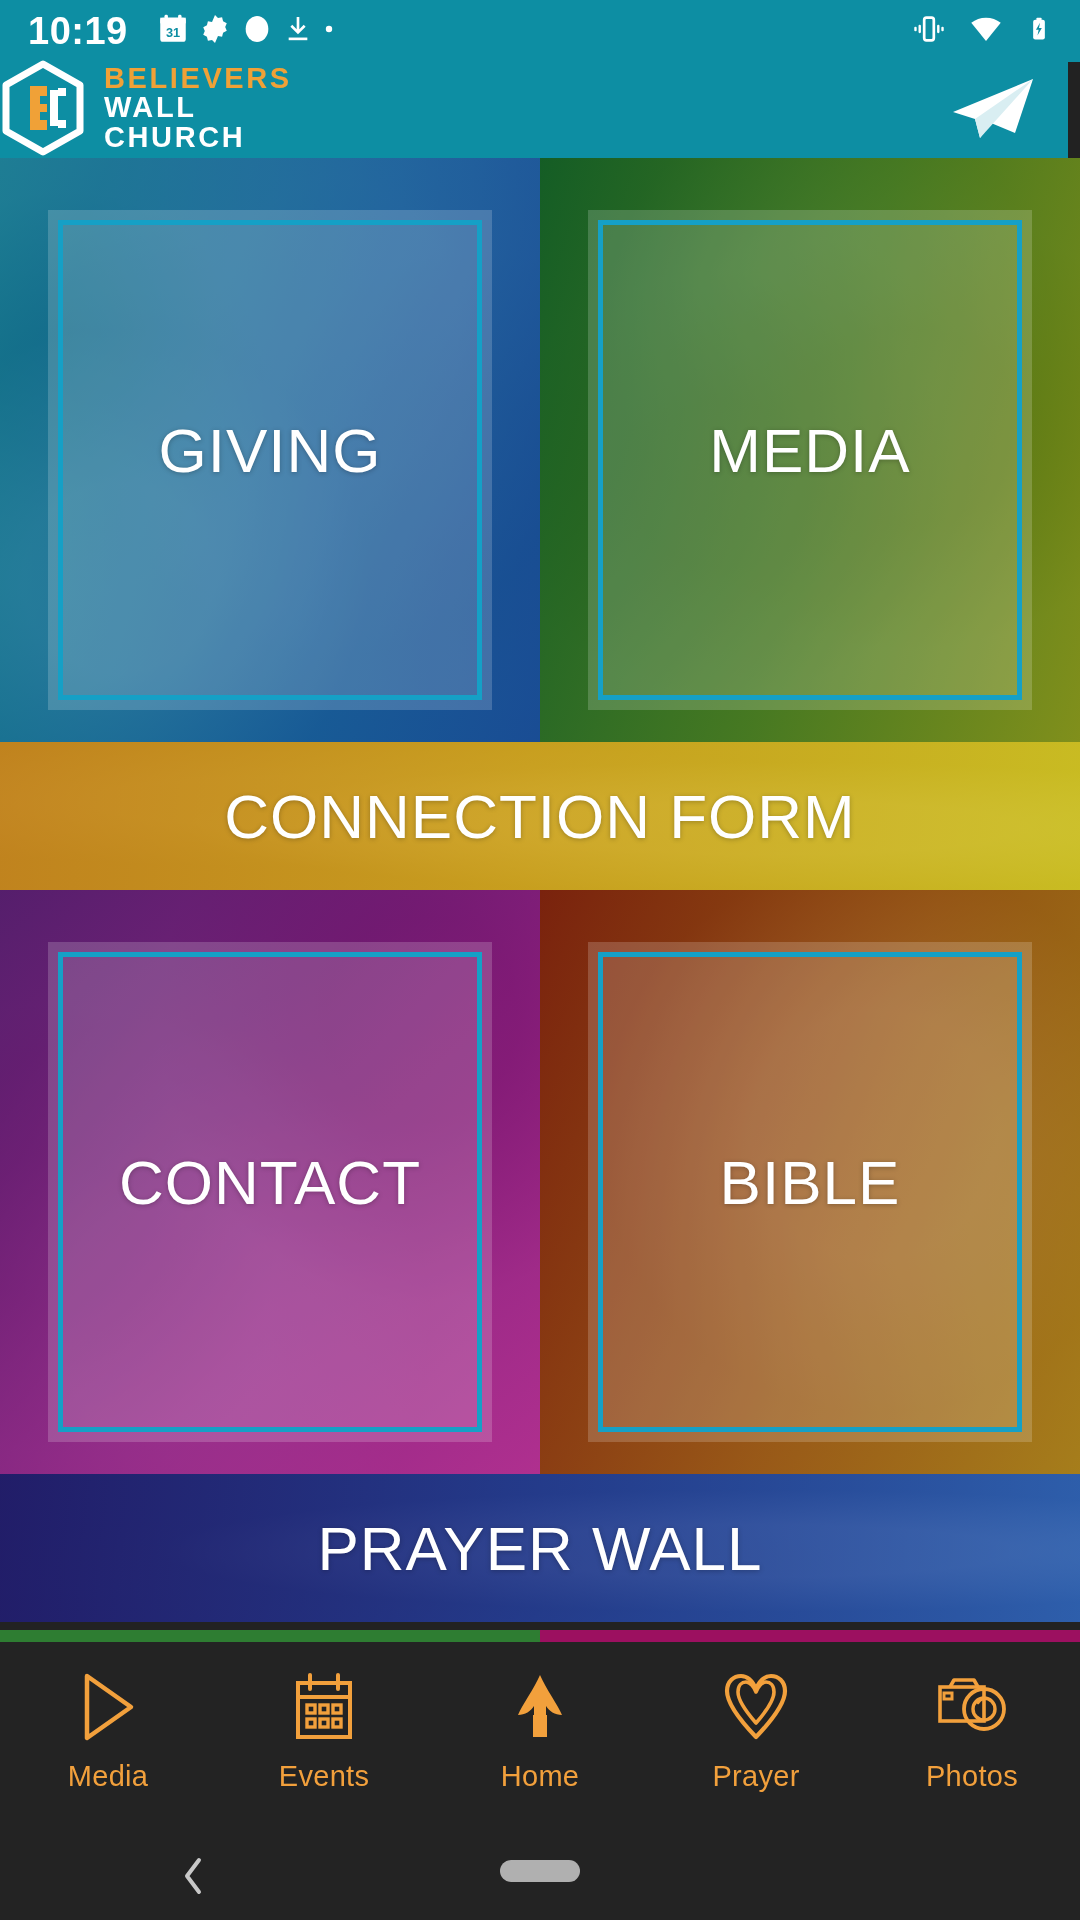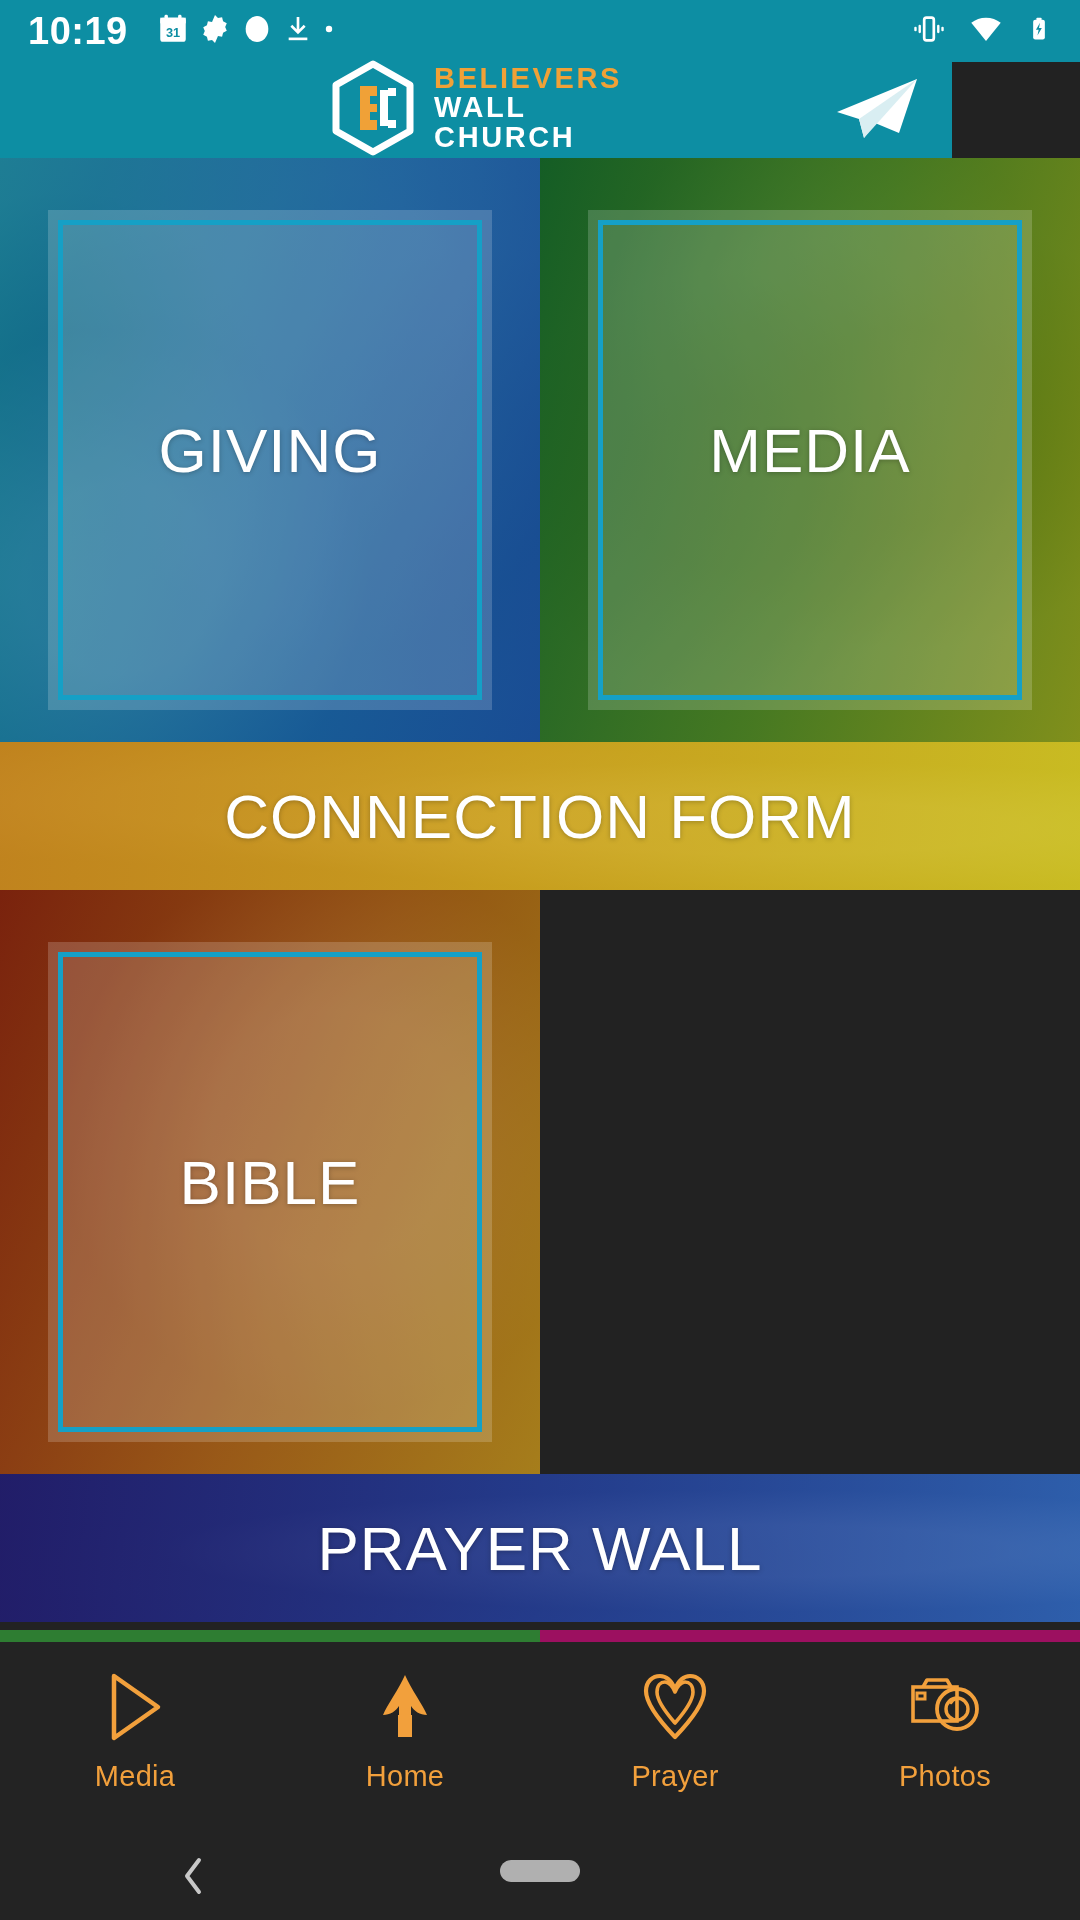--- a/index.html
+++ b/index.html
@@ -20,23 +20,23 @@
     color:#fff;
   }
   .sb-time { font-size:38px; font-weight:700; letter-spacing:0.5px; line-height:1; }
   .sb-left-icons { display:flex; align-items:center; gap:8px; margin-left:28px; }
   .sb-spacer { flex:1; }
   .sb-right-icons { display:flex; align-items:center; gap:22px; }
   .sb-ico { display:block; }
 
   
   .appbar {
-    position:absolute; top:62px; left:0; width:952px; height:96px;
+    position:absolute; top:62px; left:0; width:1068px; height:96px;
     background:#0d8ea3;
-    display:flex; align-items:center; justify-content:center;
+    display:flex; align-items:center; 
   }
   .brand { display:flex; align-items:center; gap:18px; transform:translateY(-2px); }
   .brand-mark { width:86px; height:96px; flex:0 0 auto; }
   .brand-text { display:flex; flex-direction:column; line-height:1.02; }
   .bt1 { color:#f0a137; font-size:29px; font-weight:700; letter-spacing:2.6px; }
   .bt2, .bt3 { color:#ffffff; font-size:29px; font-weight:700; letter-spacing:2.6px; }
   .send-btn {
     position:absolute; right:30px; top:50%; transform:translateY(-50%);
     width:92px; height:72px; display:flex; align-items:center; justify-content:center;
   }
@@ -283,20 +283,28 @@
     </div>
 
     <div class="band">
       <div class="band-photo ph-connection"></div>
       <div class="band-tint tn-connection"></div>
       <div class="band-label">CONNECTION FORM</div>
     </div>
 
     <div class="row-tiles">
 
+      <div class="tile">
+        <div class="tile-photo ph-contact"></div>
+        <div class="tile-tint tn-contact"></div>
+        <div class="tile-frame">
+          <div class="tile-frame-inner"></div>
+        </div>
+        <div class="tile-label">CONTACT</div>
+      </div>
 
       <div class="tile">
         <div class="tile-photo ph-bible"></div>
         <div class="tile-tint tn-bible"></div>
         <div class="tile-frame">
           <div class="tile-frame-inner"></div>
         </div>
         <div class="tile-label">BIBLE</div>
       </div>
 
@@ -319,20 +327,37 @@
 
     <div class="tab">
       <span class="tab-ico">
         <svg width="62" height="72" viewBox="0 0 62 72">
           <path d="M10 5 L54 36 L10 67 Z" fill="none" stroke="#f2a03c" stroke-width="4.5" stroke-linejoin="round"></path>
         </svg>
       </span>
       <span class="tab-label">Media</span>
     </div>
 
+    <div class="tab">
+      <span class="tab-ico">
+        <svg width="66" height="72" viewBox="0 0 66 72">
+          <rect x="7" y="12" width="52" height="54" fill="none" stroke="#f2a03c" stroke-width="4"></rect>
+          <line x1="7" y1="26" x2="59" y2="26" stroke="#f2a03c" stroke-width="4"></line>
+          <path d="M19 4 v14" stroke="#f2a03c" stroke-width="4" stroke-linecap="round"></path>
+          <path d="M47 4 v14" stroke="#f2a03c" stroke-width="4" stroke-linecap="round"></path>
+          <rect x="16" y="34" width="8" height="8" fill="none" stroke="#f2a03c" stroke-width="3.4"></rect>
+          <rect x="29" y="34" width="8" height="8" fill="none" stroke="#f2a03c" stroke-width="3.4"></rect>
+          <rect x="42" y="34" width="8" height="8" fill="none" stroke="#f2a03c" stroke-width="3.4"></rect>
+          <rect x="16" y="48" width="8" height="8" fill="none" stroke="#f2a03c" stroke-width="3.4"></rect>
+          <rect x="29" y="48" width="8" height="8" fill="none" stroke="#f2a03c" stroke-width="3.4"></rect>
+          <rect x="42" y="48" width="8" height="8" fill="none" stroke="#f2a03c" stroke-width="3.4"></rect>
+        </svg>
+      </span>
+      <span class="tab-label">Events</span>
+    </div>
 
     <div class="tab">
       <span class="tab-ico">
         <svg width="74" height="72" viewBox="0 0 74 72">
           <path d="M37 4 C31 18 19 34 15 44 C22 44 28 40 31 35 L31 66 L43 66 L43 35 C46 40 52 44 59 44 C55 34 43 18 37 4 Z" fill="#f2a03c"></path>
           <rect x="30" y="44" width="14" height="22" fill="#f2a03c"></rect>
         </svg>
       </span>
       <span class="tab-label">Home</span>
     </div>

